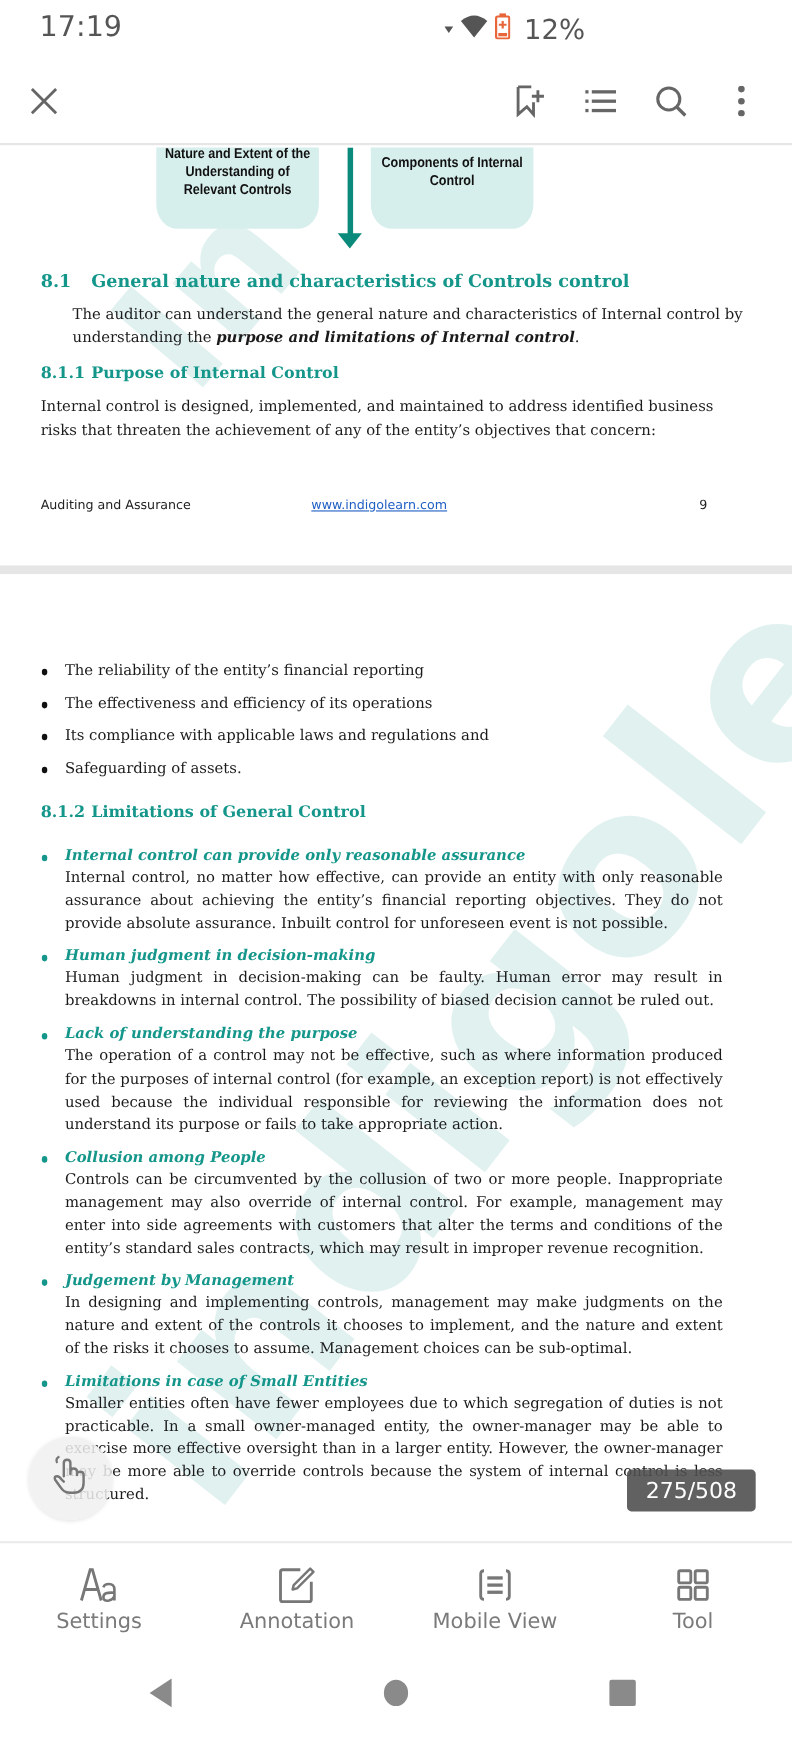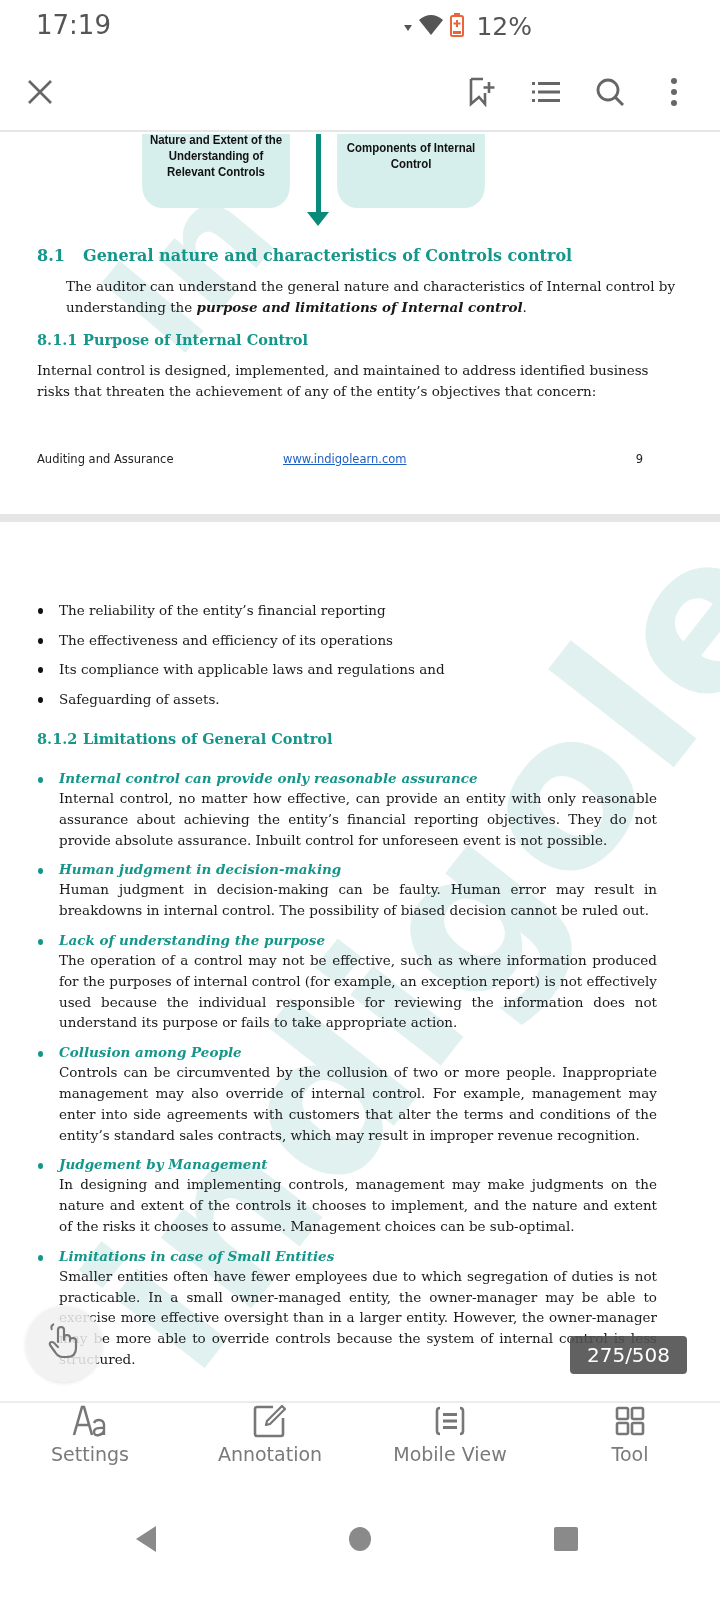--- a/index.html
+++ b/index.html
@@ -48,21 +48,21 @@
   .lim-title { font-family: "DejaVu Serif", serif; font-style: italic; font-weight: bold; color: #14968a; font-size: 13.5px; line-height: 20px; display: block; }
   .lim-body { font-family: "DejaVu Serif", serif; color: #1a1a1a; font-size: 13.5px; line-height: 20.8px; display: block; text-align: justify; }
 
   .watermark { position: absolute; pointer-events: none; font-family: "DejaVu Sans", sans-serif; font-weight: bold; color: rgba(20,150,138,0.13); transform-origin: left top; }
 
   .gesture-btn { position: absolute; left: 26px; top: 1306px; width: 76px; height: 76px; border-radius: 50%; background: rgba(240,240,240,0.85); box-shadow: 0 1px 4px rgba(0,0,0,0.12); display: flex; align-items: center; justify-content: center; cursor: pointer; }
   .page-indicator { position: absolute; left: 570px; top: 1336px; width: 117px; height: 38px; background: rgba(80,80,80,0.9); border-radius: 4px; color: #fff; font-family: "DejaVu Sans", sans-serif; font-size: 20px; display: flex; align-items: center; justify-content: center; }
 
   
   .bottom-bar { position: absolute; top: 1401px; left: 0; width: 720px; height: 98px; background: #fff; border-top: 2px solid #ececec; display: flex; }
-  .bb-item { flex: 1; display: flex; flex-direction: column; align-items: center; padding-top: 0; cursor: pointer; }
+  .bb-item { flex: 1; display: flex; flex-direction: column; align-items: center; padding-top: 20px; cursor: pointer; }
   .bb-label { margin-top: 4px; font-family: "DejaVu Sans", sans-serif; font-size: 19px; color: #7a7a7a; }
   .bb-icon { height: 36px; display: flex; align-items: center; justify-content: center; }
 
   .sys-nav { position: absolute; top: 1499px; left: 0; width: 720px; height: 101px; background: #fff; }
   .sys-btn { position: absolute; top: 18px; width: 48px; height: 48px; display: flex; align-items: center; justify-content: center; cursor: pointer; }
 </style>
 </head>
 <body>
 
 <div class="screen">

